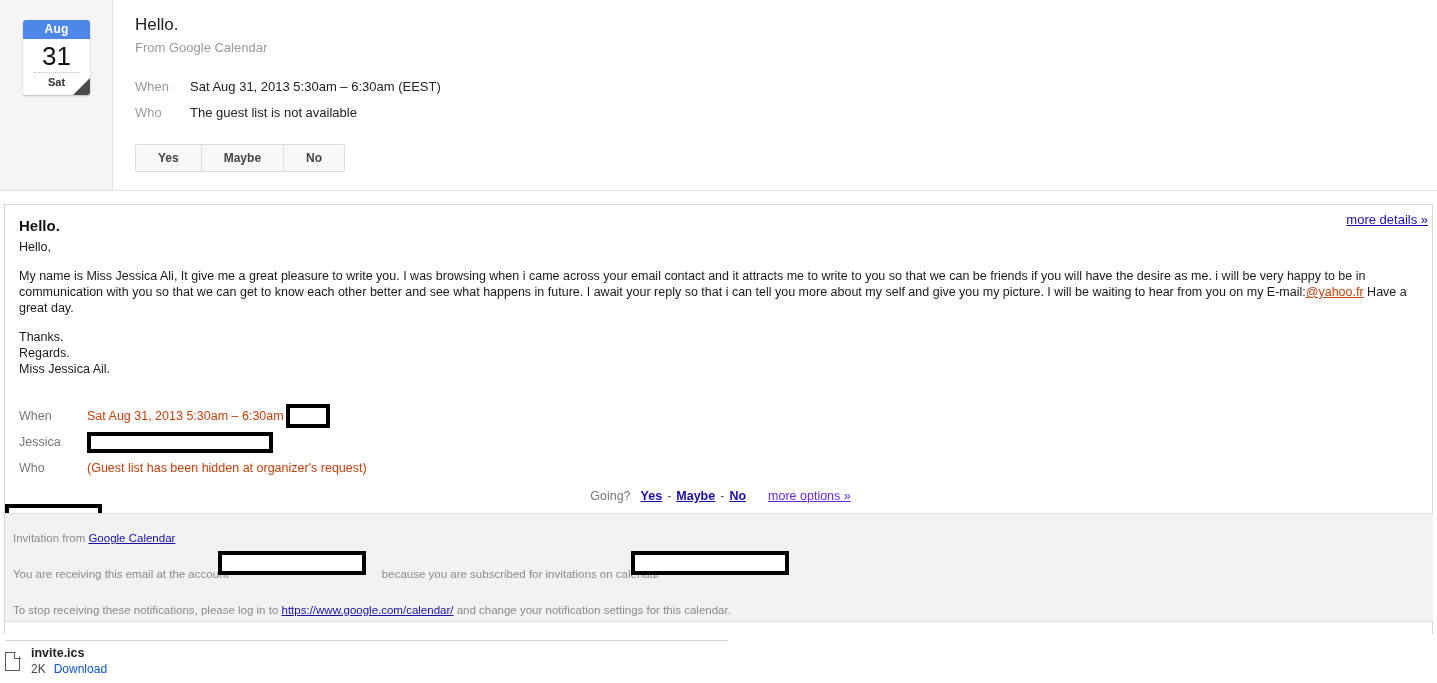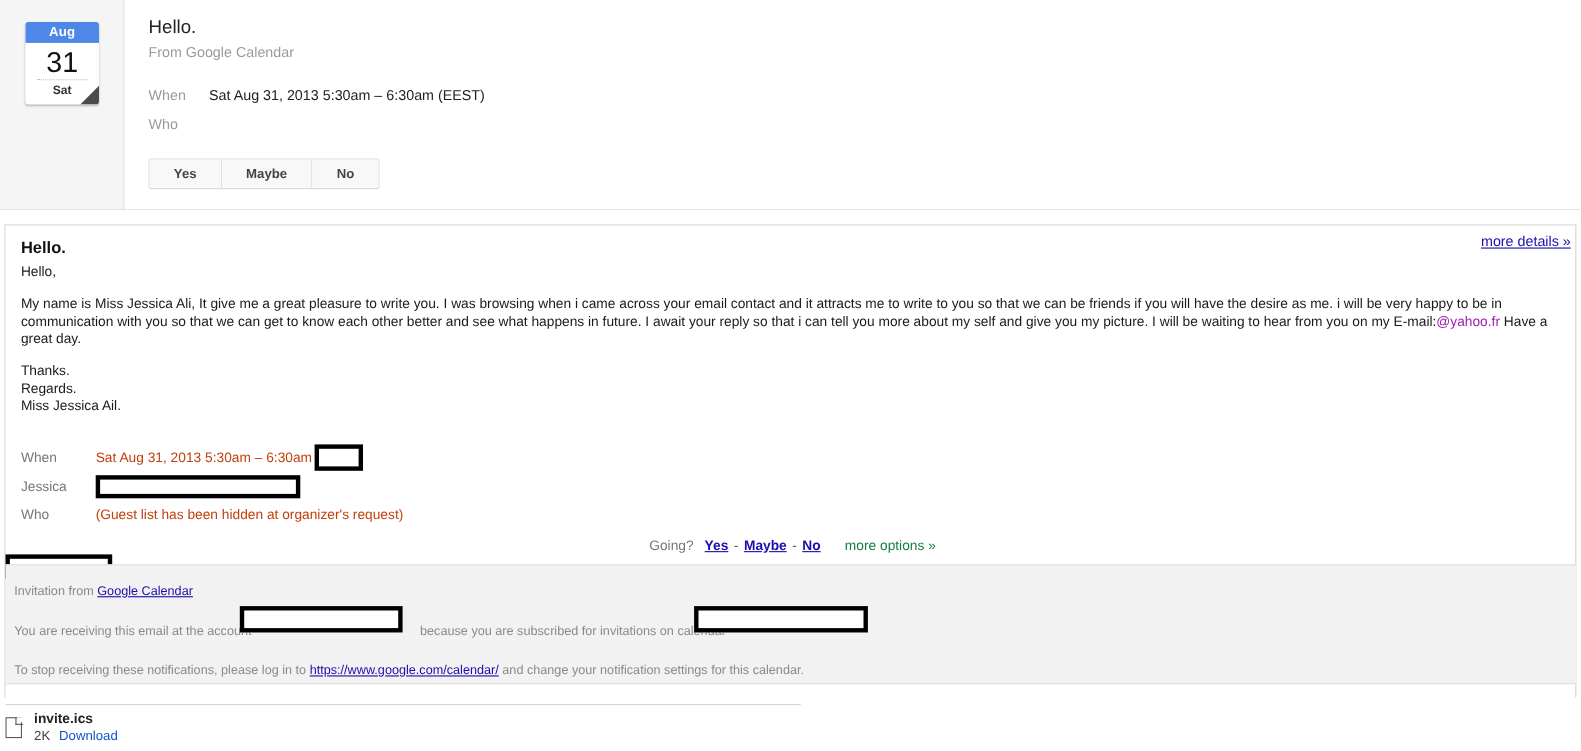--- a/index.html
+++ b/index.html
@@ -165,21 +165,22 @@
   }
   #body-text {
     font-size: 12.5px;
     color: #1a1a1a;
     line-height: 16px;
     margin-left: 4px;
   }
   #body-text p { margin: 0 0 13px 0; }
   #body-text .sig-line { line-height: 16px; }
   .inline-link {
-    color: #a21caf;
+    color: #c2410c;
+    text-decoration: underline;
     cursor: pointer;
   }
 
   
   .redact {
     display: inline-block;
     vertical-align: middle;
     background: #ffffff;
     border: 4px solid #000000;
     box-sizing: border-box;
@@ -216,21 +217,22 @@
   #going-row { margin-top: 2px; justify-content: center; }
   #going-row .going-lbl { color: #777777; margin-right: 10px; }
   .going-link {
     color: #1a0dab;
     font-weight: bold;
     text-decoration: underline;
     cursor: pointer;
   }
   .going-sep { color: #555555; margin: 0 5px; }
   #more-options-link {
-    color: #15803d;
+    color: #6d28d9;
+    text-decoration: underline;
     margin-left: 22px;
     cursor: pointer;
   }
 
   
   #invite-footer {
     position: absolute;
     left: 5px;
     top: 513px;
     width: 1428px;
@@ -347,20 +349,21 @@
     <div id="invite-title">Hello.</div>
     <div id="invite-from">From Google Calendar</div>
 
     <div id="invite-fields">
       <div class="row">
         <div class="lbl">When</div>
         <div class="val">Sat Aug 31, 2013 5:30am – 6:30am (EEST)</div>
       </div>
       <div class="row">
         <div class="lbl">Who</div>
+        <div class="val">The guest list is not available</div>
       </div>
     </div>
 
     <div id="rsvp-buttons">
       <button class="rsvp-btn">Yes</button>
       <button class="rsvp-btn">Maybe</button>
       <button class="rsvp-btn">No</button>
     </div>
   </div>
 </div>

